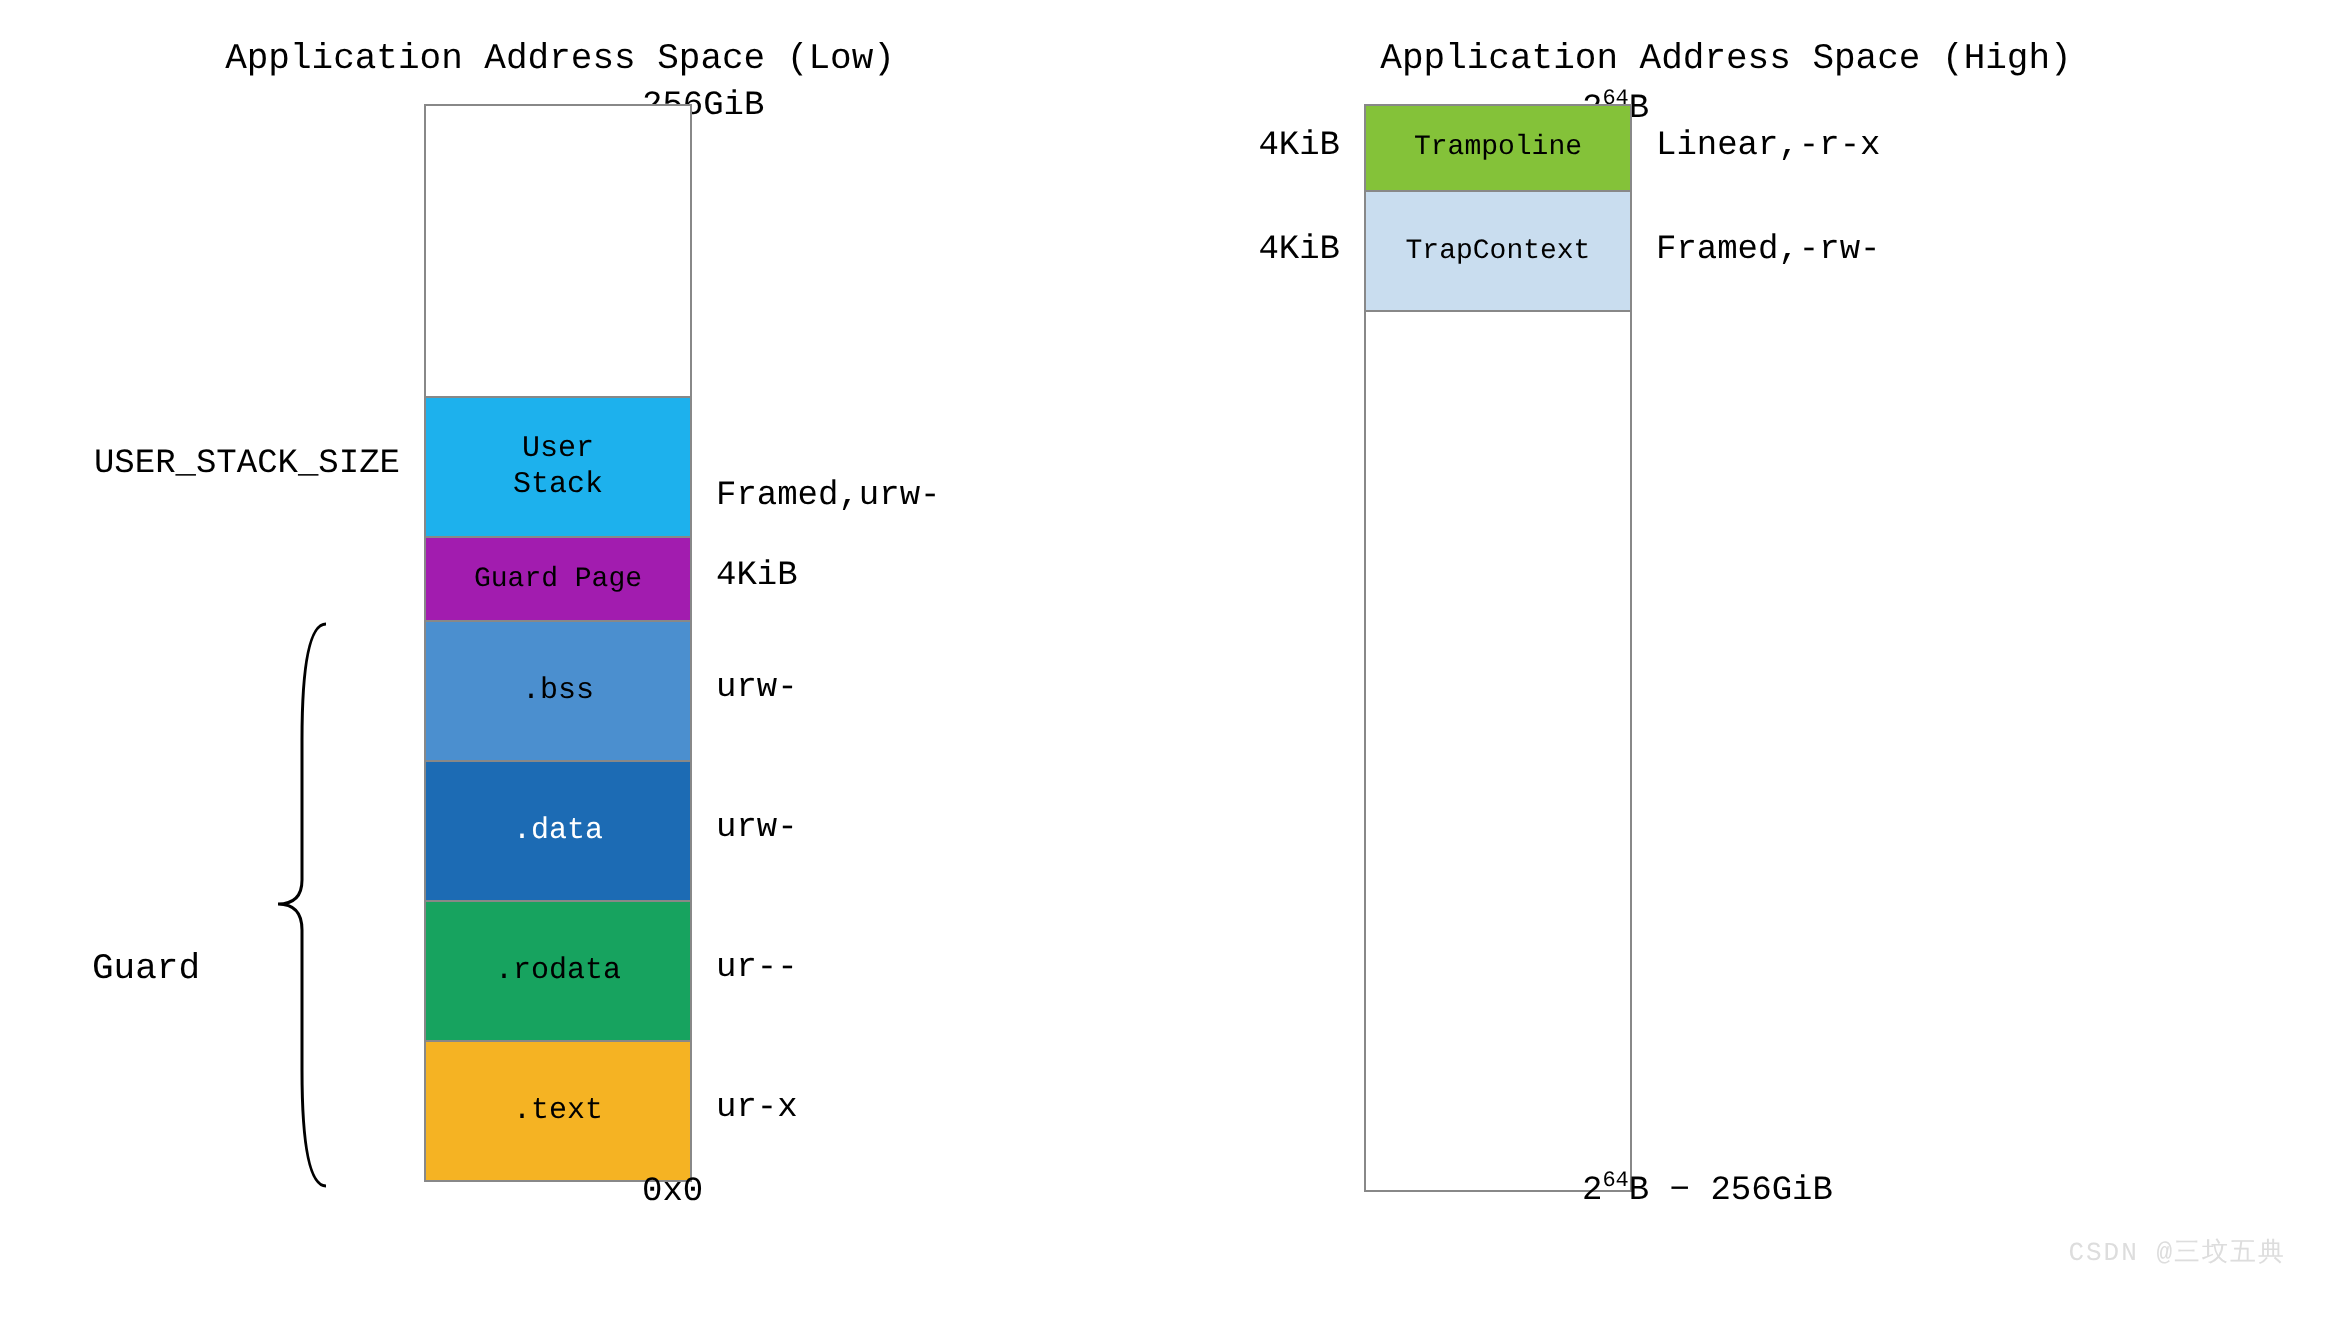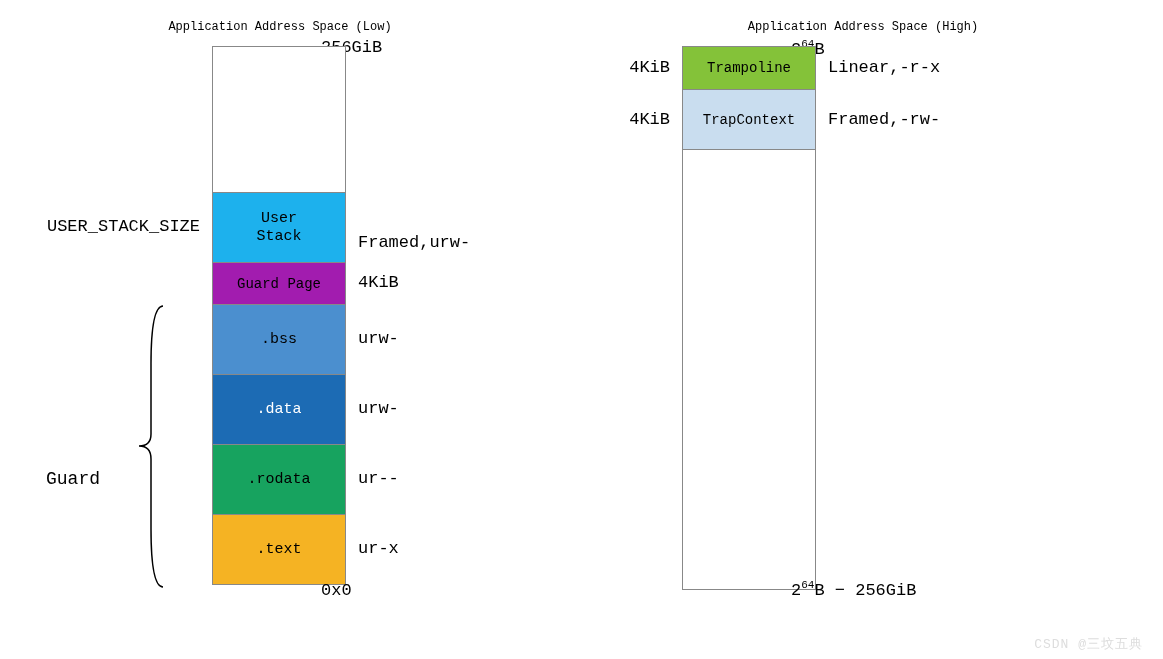--- a/index.html
+++ b/index.html
@@ -8,21 +8,21 @@
       font-family: 'Courier New', Consolas, monospace;
       background: #fff;
       position: relative;
       width: 1163px;
       height: 659px;
       box-sizing: border-box;
     }
     .titles {
       display: flex;
       justify-content: space-between;
-      font-size: 12px;
+      font-size: 18px;
       font-weight: 500;
       margin-bottom: 12px;
     }
     .title-left { text-align: center; width: 500px; }
     .title-right { text-align: center; width: 540px; }
     .main {
       display: flex;
       flex-direction: row;
       gap: 280px;
     }
@@ -85,21 +85,21 @@
     .framed-label {
       position: absolute;
       left: -130px;
       top: 423px;
       font-size: 18px;
     }
     .sup { font-size: 11px; vertical-align: super; }
     .watermark {
       position: absolute;
       right: 20px;
-      bottom: 6px;
+      bottom: 24px;
       color: #ddd;
       font-size: 13px;
       letter-spacing: 1px;
       z-index: -1;
     }
   </style>
 </head>
 <body>
 
 <div class="titles">

